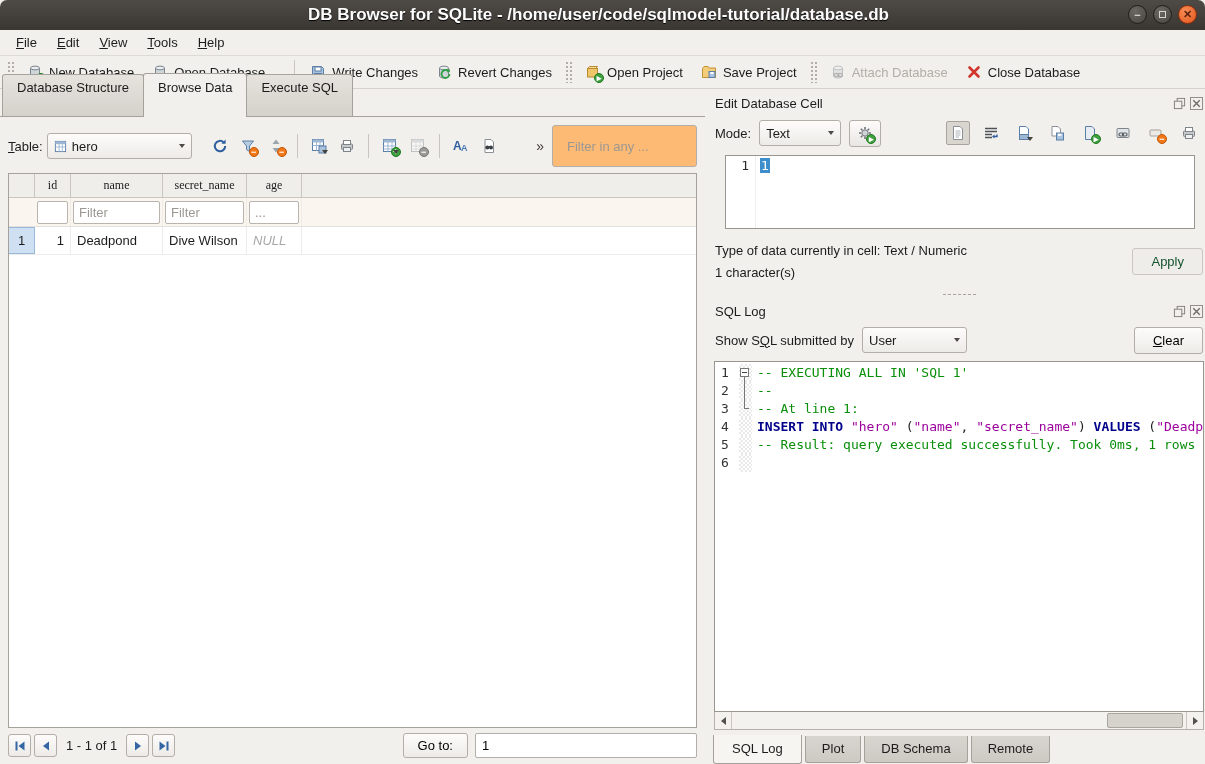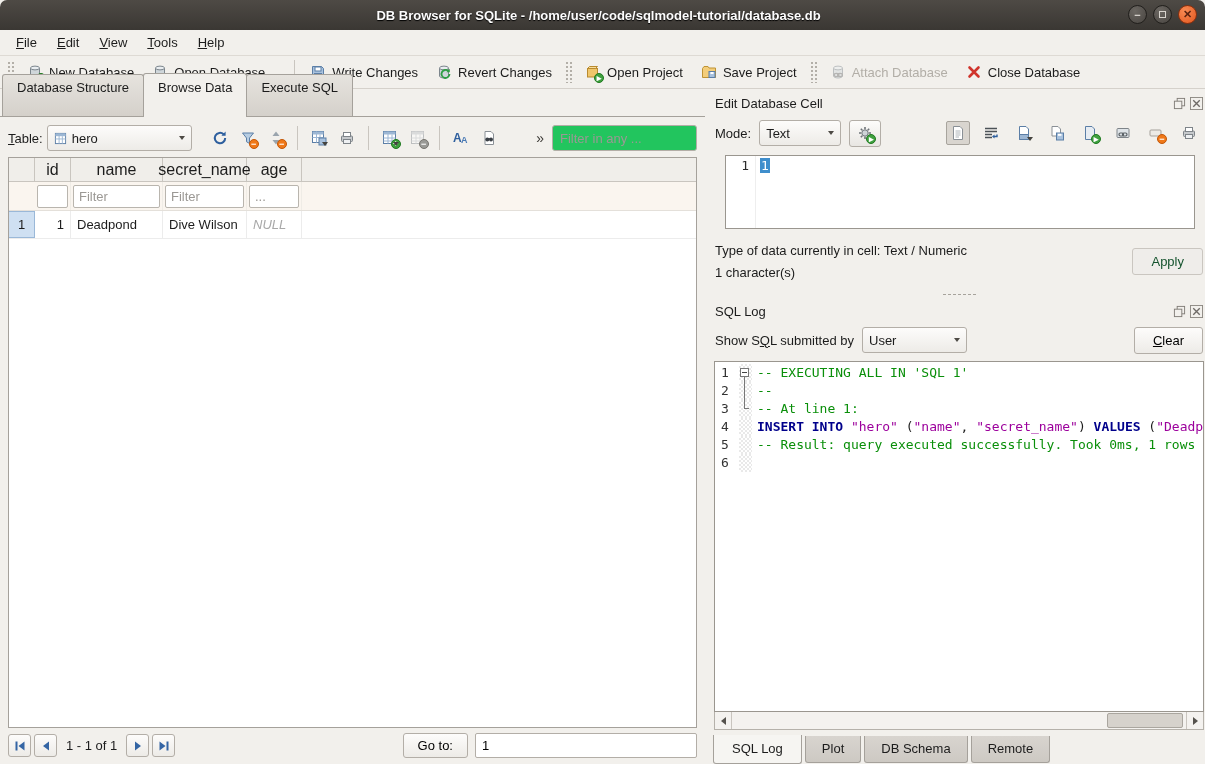--- a/index.html
+++ b/index.html
@@ -5,21 +5,21 @@
   * { margin:0; padding:0; box-sizing:border-box; }
   html,body { background:#fff; }
   body { width:1205px; height:764px; overflow:hidden;
          font-family:"Liberation Sans", sans-serif; font-size:13px; color:#1c1c1c; }
   .window { width:1205px; height:764px; background:#f2f0ec; display:flex; flex-direction:column; }
 
   
   .titlebar { height:30px; flex:0 0 30px; background:linear-gradient(#4e4a45,#3a3733);
               border-radius:7px 7px 0 0; position:relative; display:flex; align-items:center; }
   .titlebar .title { position:absolute; left:0; right:8px; text-align:center; color:#fdfdfd;
-                     font-weight:bold; font-size:13px; text-shadow:0 1px 1px #000; }
+                     font-weight:bold; font-size:17px; text-shadow:0 1px 1px #000; }
   .win-controls { position:absolute; right:8px; top:5px; display:flex; gap:6px; z-index:2; }
   .wbtn { width:19px; height:19px; border-radius:50%; display:flex; align-items:center;
           justify-content:center; font-size:11px; font-weight:bold; cursor:default; }
   .wbtn.gray { background:radial-gradient(circle at 35% 30%, #6b6762, #484440); border:1px solid #211f1c; color:#d8d4ce; }
   .wbtn.orange { background:radial-gradient(circle at 35% 30%, #f98b54, #e0561e); border:1px solid #8c2f0c; color:#5c2310; }
   .wbtn .sq { width:7px; height:7px; border:1.5px solid #d8d4ce; display:block; }
 
   
   .menubar { height:26px; flex:0 0 26px; display:flex; align-items:center; padding-left:6px;
              background:#f2f0ec; border-bottom:1px solid #dedad4; }
@@ -66,29 +66,29 @@
            border:1px solid #b3aea7; border-radius:3px; height:26px; padding:0 6px; }
   .combo .caret-dn { align-self:center; margin:0 0 0 6px; }
   .table-combo { width:145px; }
   .table-combo .combo-text { flex:1; }
   .flat-icon { position:relative; width:24px; height:24px; display:flex; align-items:center; justify-content:center; }
   .flat-icon.pressed { background:#d9d5cf; border:1px solid #a8a49d; border-radius:2px; }
   .flat-icon.disabled svg { opacity:.5; }
   .mini-caret { position:absolute; right:-1px; bottom:0px; width:0; height:0;
                 border-left:3px solid transparent; border-right:3px solid transparent; border-top:4px solid #44423e; }
   .chev { margin-left:auto; color:#3c3a36; font-size:14px; padding:0 4px; }
-  .filter-any { width:145px; height:26px; border:1px solid #b3aea7; border-radius:3px; padding:0 7px;
-                font-size:13px; color:#1c1c1c; background:#22c55e; font-family:"Liberation Sans",sans-serif; }
+  .filter-any { width:145px; height:42px; border:1px solid #b3aea7; border-radius:3px; padding:0 14px;
+                font-size:13px; color:#1c1c1c; background:#fdba74; font-family:"Liberation Sans",sans-serif; }
   .filter-any::placeholder, .g-fin::placeholder { color:#9b9894; }
 
   
   .grid { flex:1 1 auto; margin:0 8px; border:1px solid #a5a19b; background:#fff; overflow:hidden;
           display:flex; flex-direction:column; min-height:0; }
   .g-row0 { display:flex; flex:0 0 24px; background:#f0eeea; border-bottom:1px solid #c9c5bf; }
-  .g-h { display:flex; align-items:center; justify-content:center; border-right:1px solid #c9c5bf; font-size:16px; }
+  .g-h { display:flex; align-items:center; justify-content:center; border-right:1px solid #c9c5bf; font-size:12px;font-family:Liberation Serif, serif; }
   .g-corner { width:26px; flex:0 0 26px; border-right:1px solid #c9c5bf; background:#f0eeea; }
   .g-fill { flex:1; }
   .g-filterrow { display:flex; flex:0 0 29px; background:#faf5ef; border-bottom:1px solid #e4e0da; align-items:center; }
   .g-fc { padding:2px 2px; border-right:1px solid #efece6; height:100%; display:flex; align-items:center; }
   .g-fin { width:100%; height:23px; border:1px solid #b9b5ae; border-radius:2px; background:#fff; padding:0 5px;
            font-size:13px; font-family:"Liberation Sans",sans-serif; }
   .g-datarow { display:flex; flex:0 0 28px; background:#fff; border-bottom:1px solid #ececec; align-items:stretch; }
   .g-rn { width:26px; flex:0 0 26px; background:#cfe0f2; border:1px solid #9ab8d8; border-left:none;
           display:flex; align-items:center; justify-content:center; font-size:13px; }
   .g-cell { display:flex; align-items:center; padding:0 6px; border-right:1px solid #ececec; font-size:13px; }

